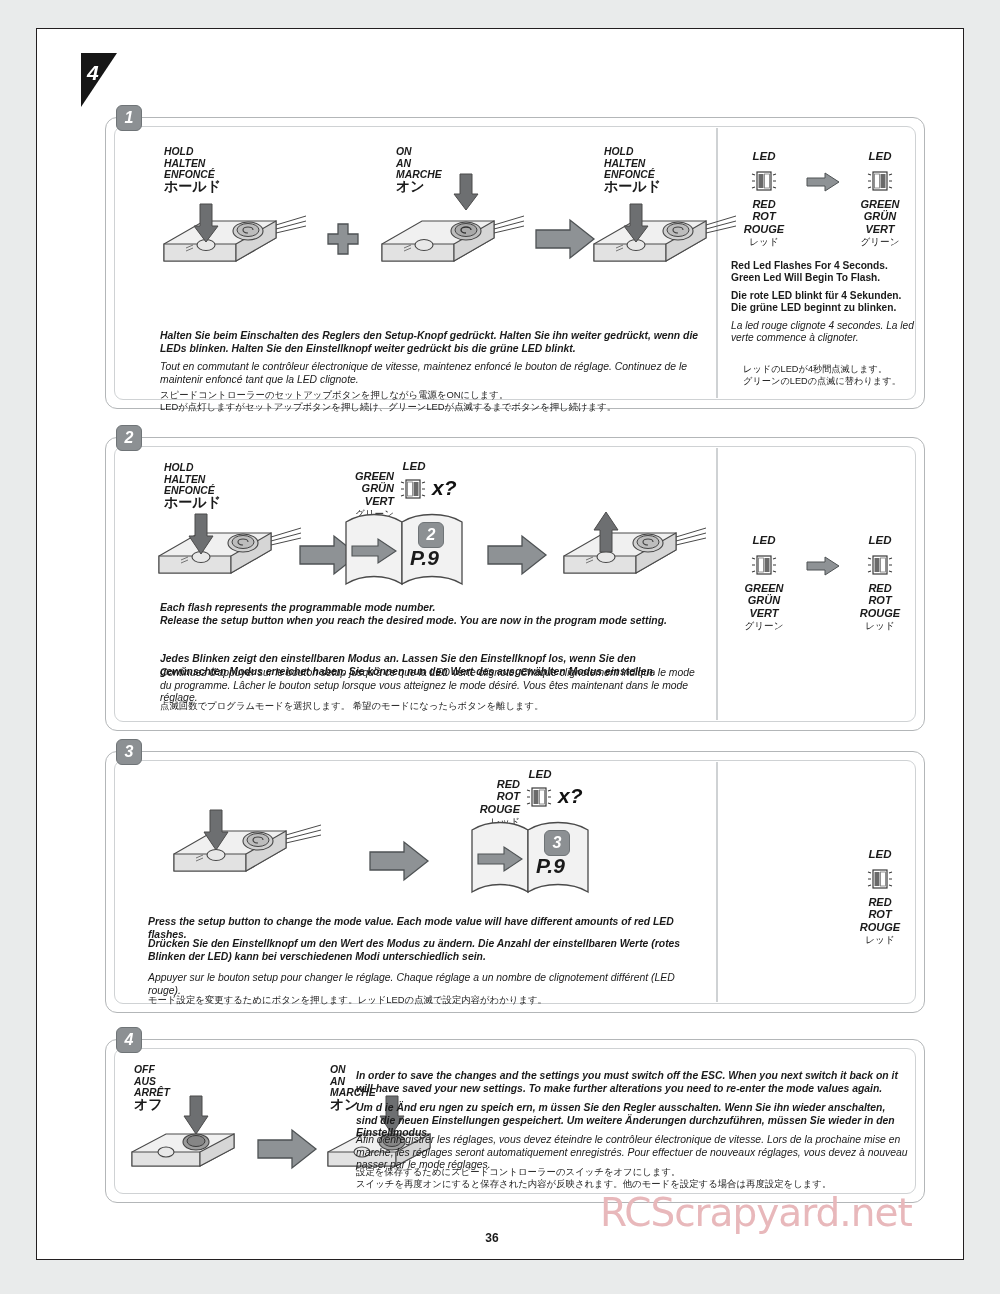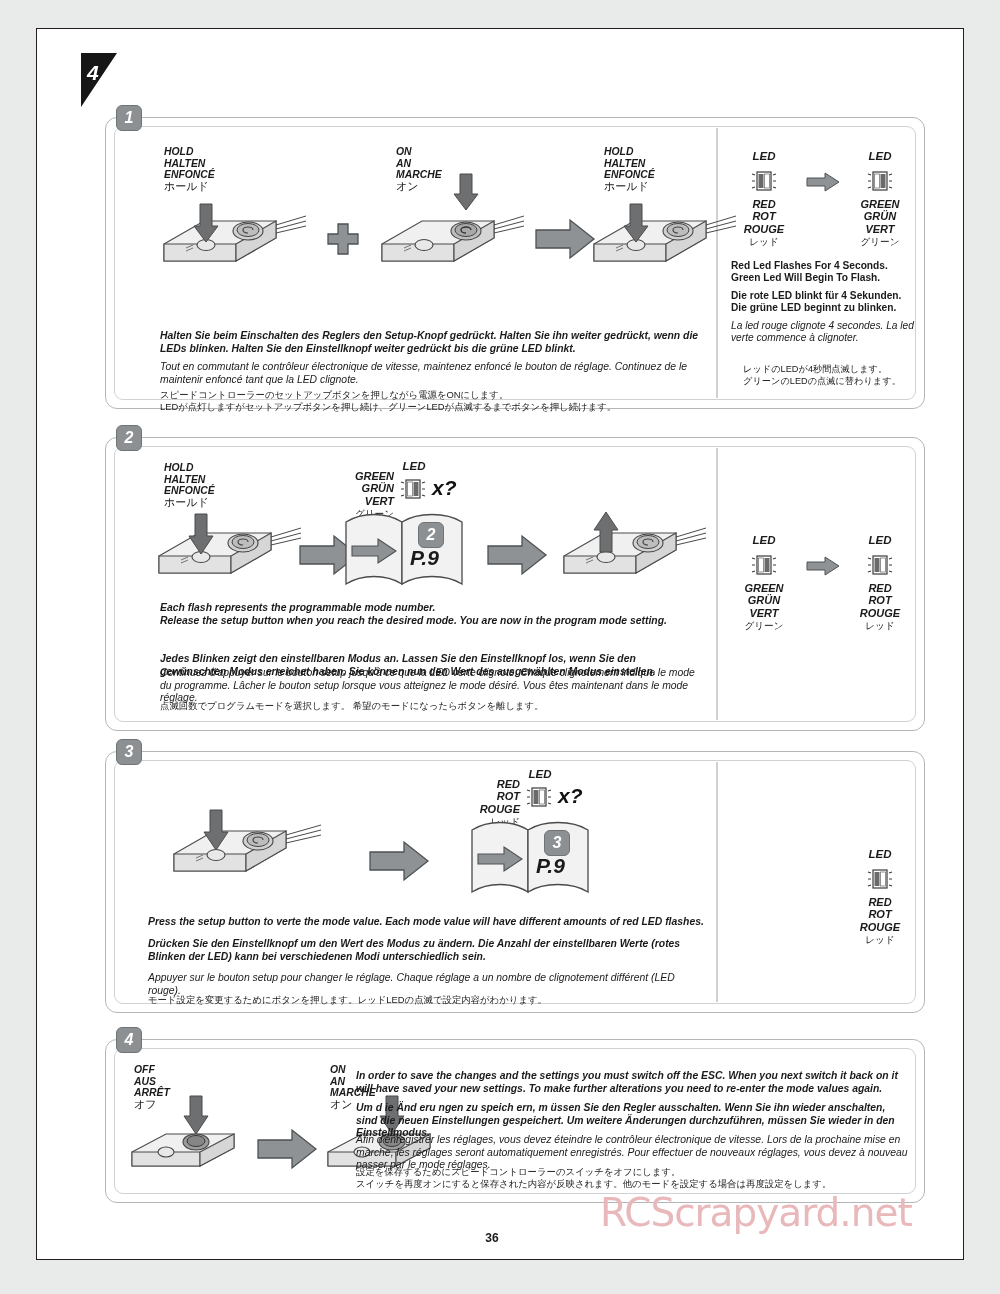--- a/index.html
+++ b/index.html
@@ -65,21 +65,21 @@
   }
   .t-en, .t-de { font-weight: bold; }
   .t-fr { font-weight: normal; }
   .t-jp { font-size: 9.4px; line-height: 12.4px; font-weight: normal; }
   .side-en, .side-de { font-weight: bold; font-size: 10.2px; line-height: 12.4px; }
   .side-fr { font-style: italic; font-weight: normal; font-size: 10.2px; line-height: 12.4px; }
   .side-jp { font-size: 9.2px; line-height: 12px; }
   
   .devlabel { position: absolute; font-style: italic; font-weight: bold;
               font-size: 10.4px; line-height: 11.6px; color: #1a1a1a; white-space: pre; }
-  .devlabel .jp { font-style: normal; font-weight: normal; font-size: 11px; }
+  .devlabel .jp { font-style: normal; font-weight: bold; font-size: 14px; }
   .ledlabel { position: absolute; font-style: italic; font-weight: bold;
               font-size: 11px; line-height: 12.4px; color: #1a1a1a;
               text-align: center; white-space: pre; }
   .ledlabel .jp { font-style: normal; font-weight: normal; font-size: 9.6px; }
   .ledtitle { position: absolute; font-style: italic; font-weight: bold;
               font-size: 11.5px; color: #1a1a1a; text-align: center; }
   .xq { position: absolute; font-style: italic; font-weight: bold;
         font-size: 21px; color: #111; }
   .pgnum { position: absolute; left: 0; right: 16px; bottom: 14px;
            text-align: center; font-size: 12px; font-weight: bold; color: #1a1a1a; }
@@ -374,21 +374,21 @@
     <div class="xq" style="left:452px; top:32px;">x?</div>
 
     <svg style="position:absolute; left:362px; top:62px;" width="124" height="86" viewBox="0 0 124 86">
       <path d="M4,16 C20,6 44,6 60,16 L60,78 C44,68 20,68 4,78 Z" fill="#f2f2f2" stroke="#4a4a4a" stroke-width="1.3"></path>
       <path d="M120,16 C104,6 76,6 60,16 L60,78 C76,68 104,68 120,78 Z" fill="#f2f2f2" stroke="#4a4a4a" stroke-width="1.3"></path>
       <polygon points="10,40 36,40 36,33 54,45 36,57 36,50 10,50" fill="#8e9295" stroke="#4e5254" stroke-width="1.1"></polygon>
     </svg>
     <div class="step-badge" style="left:438px; top:78px; position:absolute;">3</div>
     <div style="position:absolute; left:430px; top:102px; font-style:italic; font-weight:bold; font-size:21px; color:#1a1a1a;">P.9</div>
 
-    <div class="txt t-en" style="left:42px; top:164px; width:560px;">Press the setup button to verte the mode value. Each mode value will have different amounts of red LED flashes.</div>
+    <div class="txt t-en" style="left:42px; top:164px; width:560px;">Press the setup button to change the mode value. Each mode value will have different amounts of red LED flashes.</div>
     <div class="txt t-de" style="left:42px; top:186px; width:560px;">Drücken Sie den Einstellknopf um den Wert des Modus zu ändern. Die Anzahl der einstellbaren Werte (rotes Blinken der LED) kann bei verschiedenen Modi unterschiedlich sein.</div>
     <div class="txt t-fr" style="left:42px; top:220px; width:560px;">Appuyer sur le bouton setup pour changer le réglage. Chaque réglage a un nombre de clignotement différent (LED rouge).</div>
     <div class="txt t-jp" style="left:42px; top:242px; width:560px;">モード設定を変更するためにボタンを押します。レッドLEDの点滅で設定内容がわかります。</div>
 
     <div class="ledtitle" style="left:742px; top:96px; width:64px;">LED</div>
     <svg style="position:absolute; left:761px; top:114px;" width="26" height="26" viewBox="0 0 26 26">
       <rect x="6" y="4" width="14" height="18" fill="#ffffff" stroke="#3a3a3a" stroke-width="1.2"></rect>
       <rect x="7.5" y="6" width="5" height="14" fill="#6a6a6a"></rect>
       <rect x="13.5" y="6" width="5" height="14" fill="#ffffff" stroke="#777" stroke-width="0.8"></rect>
       <g stroke="#3a3a3a" stroke-width="1.1">

